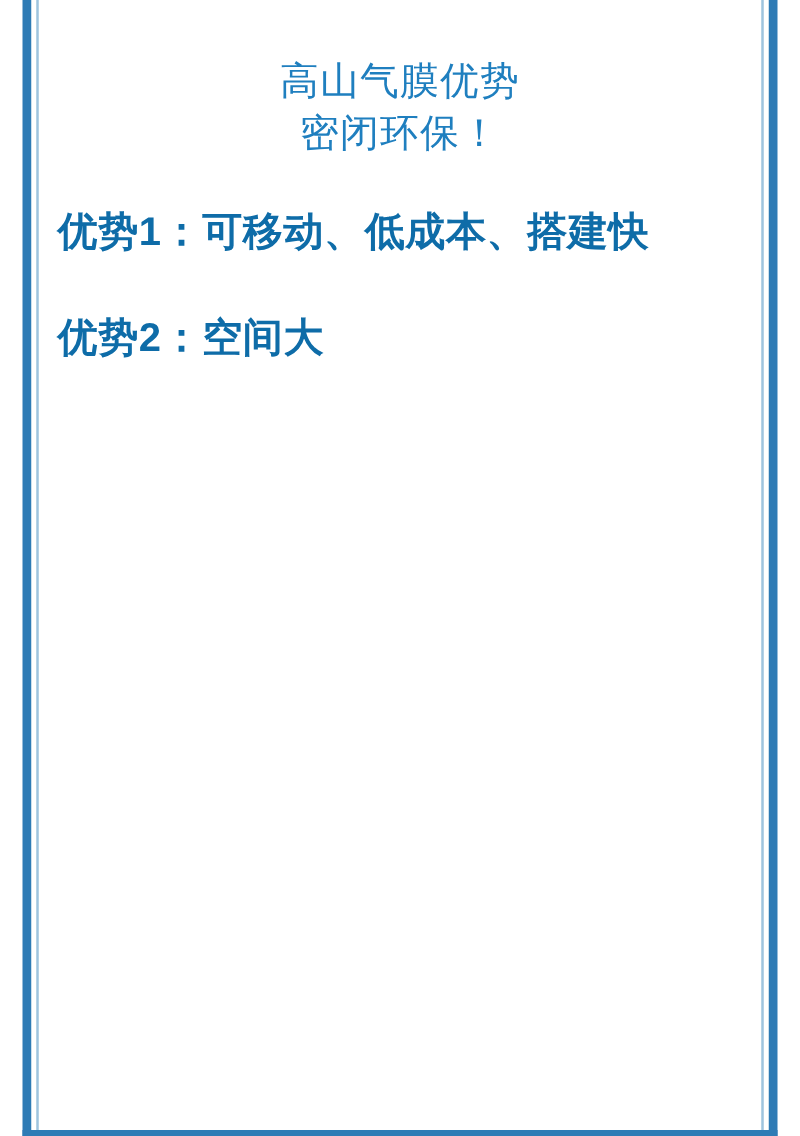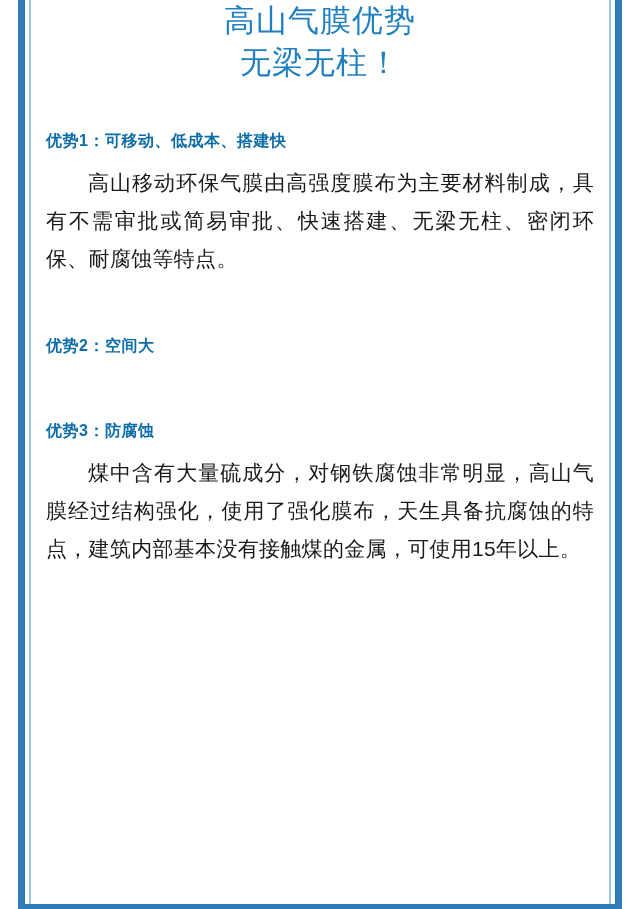--- a/index.html
+++ b/index.html
@@ -46,31 +46,32 @@
     box-sizing: border-box;
     z-index: 2;
   }
 
   .title {
     text-align: center;
     color: #1f7fbf;
     font-size: 31px;
     line-height: 42px;
     letter-spacing: 1px;
+    padding-top: 44px;
     font-weight: normal;
     margin: 0;
   }
   .title .line { display: block; }
 
   .section { margin-top: 51px; }
   .section.first { margin-top: 40px; }
 
   .section-head {
     color: #0e6ca8;
-    font-size: 16px;
+    font-size: 32px;
     font-weight: bold;
     letter-spacing: 0.5px;
     margin: 0 0 6px 0;
     line-height: 34px;
   }
   .section-body {
     color: #1a1a1a;
     font-size: 21px;
     line-height: 38px;
     text-align: justify;
@@ -94,33 +95,28 @@
 
   <div class="edge-left"></div>
   <div class="edge-left-inner"></div>
   <div class="edge-right"></div>
   <div class="edge-right-inner"></div>
 
   <div class="content">
 
     <h1 class="title">
       <span class="line">高山气膜优势</span>
-      <span class="line">无梁无柱！</span>
+      <span class="line">密闭环保！</span>
     </h1>
 
     <div class="section first">
       <h2 class="section-head">优势1：可移动、低成本、搭建快</h2>
-      <p class="section-body">高山移动环保气膜由高强度膜布为主要材料制成，具有不需审批或简易审批、快速搭建、无梁无柱、密闭环保、耐腐蚀等特点。</p>
     </div>
 
     <div class="section">
       <h2 class="section-head">优势2：空间大</h2>
     </div>
 
-    <div class="section">
-      <h2 class="section-head">优势3：防腐蚀</h2>
-      <p class="section-body">煤中含有大量硫成分，对钢铁腐蚀非常明显，高山气膜经过结构强化，使用了强化膜布，天生具备抗腐蚀的特点，建筑内部基本没有接触煤的金属，可使用15年以上。</p>
-    </div>
 
   </div>
 
   <div class="bottom-rule"></div>
 </div>
 
 </body></html>

